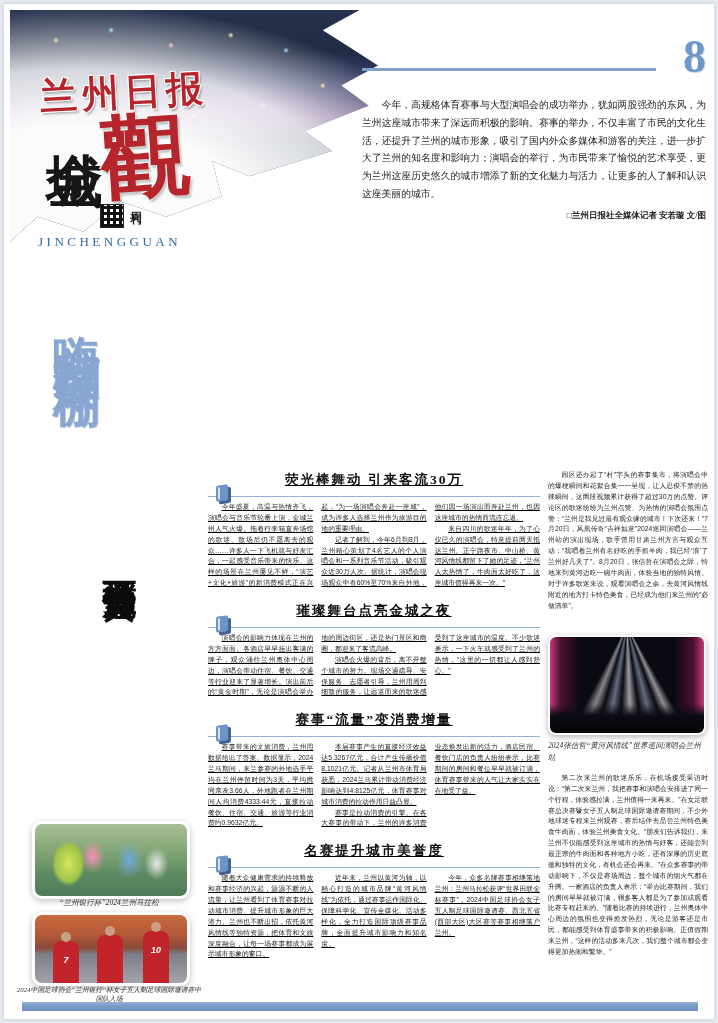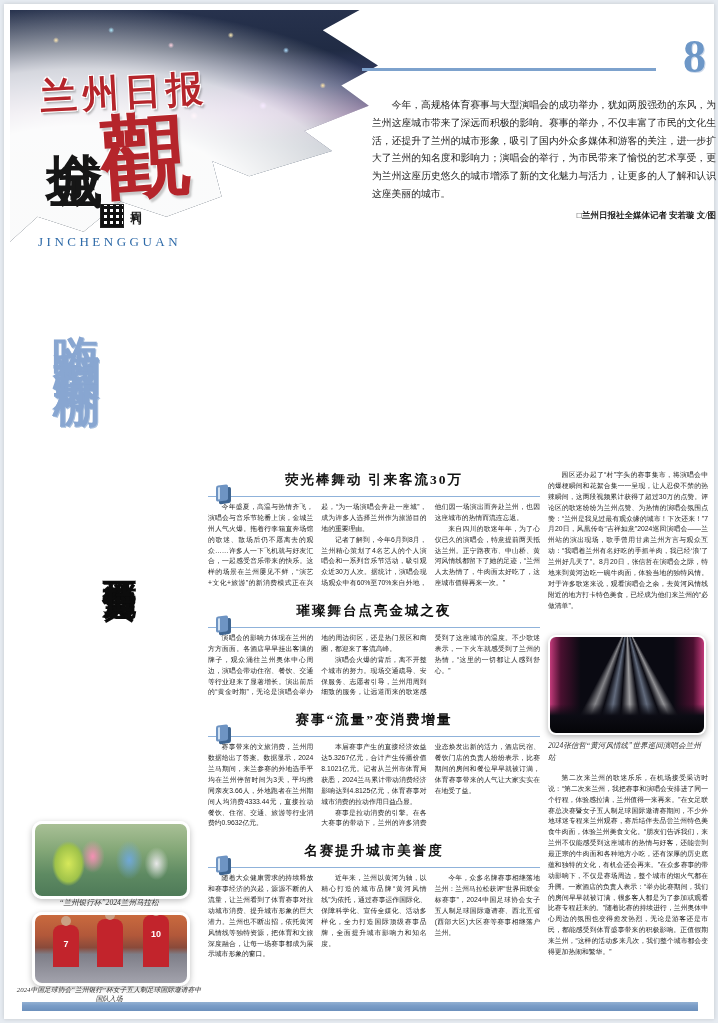--- a/index.html
+++ b/index.html
@@ -43,21 +43,21 @@
   
   .dateblock{position:absolute;right:58px;top:34px;text-align:right;color:#1a1a1a;}
   .dateline{font-size:9.5px;font-weight:bold;letter-spacing:1px;}
   .staffline{font-size:7px;margin-top:3px;color:#333;}
   .toprule{position:absolute;left:358px;top:64px;width:294px;height:3px;background:#7da2cd;}
   .pagenum{position:absolute;right:8px;top:26px;font-family:"Liberation Serif",serif;font-weight:900;
     font-size:46px;color:#6d97c7;text-shadow:1px 1px 0 #cdd9ea;}
 
   
   .intro{position:absolute;left:358px;top:92px;width:344px;font-family:"Liberation Serif",serif;
-    font-size:9.8px;line-height:1.82;color:#222;text-align:justify;margin-left:10px;}
+    font-size:9.8px;line-height:1.82;color:#222;text-align:justify;}
   .intro p{margin:0;text-indent:2em;}
   .byline{margin-top:5px;text-align:right;font-size:8.5px;font-weight:bold;font-style:normal;}
 
   
   .main-photo{position:absolute;left:206px;top:200px;width:498px;height:256px;border-radius:2px;overflow:hidden;
     background:
       radial-gradient(200px 60px at 50% 10%,#1e3322 0%,transparent 80%),
       radial-gradient(120px 50px at 12% 62%,rgba(125,135,145,.28),transparent 70%),
       radial-gradient(140px 50px at 78% 30%,rgba(110,120,130,.22),transparent 70%),
       radial-gradient(34px 20px at 86% 73%,#ffdf7a 0%,rgba(200,160,40,.55) 55%,transparent 80%),
@@ -70,21 +70,21 @@
     text-shadow:0 1px 2px #000;letter-spacing:1px;}
 
   
   .vt-blue{position:absolute;left:42px;top:294px;writing-mode:vertical-rl;font-weight:900;
     font-size:47px;letter-spacing:15px;color:#88a6d1;
     text-shadow:1px 1px 0 #a9c0de;}
   .vt-black{position:absolute;left:92px;top:556px;writing-mode:vertical-rl;font-family:"Liberation Serif",serif;
     font-weight:900;font-size:34px;letter-spacing:-1px;color:#0c0c0c;}
 
   
-  .leftcol{position:absolute;left:204px;top:466px;width:332px;}
+  .leftcol{position:absolute;left:204px;top:466px;width:332px;text-decoration:underline;}
   .sec{margin-bottom:12px;}
   .sec-head{position:relative;text-align:center;border-bottom:1.5px solid #8fb2da;padding-bottom:7px;margin-bottom:5px;}
   .sec-head h2{display:inline;margin:0;font-size:13.5px;font-weight:900;letter-spacing:2px;color:#111;
     font-family:"Liberation Serif",serif;}
   .bookicon{position:absolute;left:8px;bottom:-5px;width:12px;height:16px;background:#6e94c3;border-radius:2px;
     transform:skewY(-8deg);box-shadow:3px 3px 0 #3f6591;}
   .bookicon::after{content:"";position:absolute;left:2px;top:2px;width:2px;height:12px;background:#cfe0f2;}
   .sec-body{column-count:3;column-gap:8px;font-size:6.8px;line-height:1.6;text-align:justify;color:#242424;}
   .sec-body p{margin:0;text-indent:2em;}
 
@@ -111,21 +111,21 @@
       radial-gradient(22px 30px at 22% 55%,#d6e85a 0%,#9fc24a 60%,transparent 75%),
       radial-gradient(16px 22px at 38% 45%,#f590b4 0%,transparent 75%),
       radial-gradient(18px 26px at 62% 50%,#6fa8d8 0%,transparent 75%),
       radial-gradient(16px 22px at 80% 55%,#e8e8e8 0%,transparent 75%),
       linear-gradient(180deg,#a9c096 0%,#85a878 35%,#5e8a62 70%,#4e7a58 100%);}
   .cap1{position:absolute;left:14px;top:894px;width:182px;text-align:center;font-family:"Liberation Serif",serif;
     font-style:italic;font-size:7.6px;color:#333;}
   .photo-futsal{position:absolute;left:28px;top:908px;width:152px;height:68px;border:3px solid #fff;border-radius:10px;
     box-shadow:0 2px 6px rgba(0,0,0,.25);overflow:hidden;
     background:linear-gradient(180deg,#c96a3e 0%,#b2583a 30%,#8a4a3a 48%,#7e7e88 58%,#a3a3ad 100%);}
-  .player{position:absolute;bottom:16px;width:26px;height:42px;border-radius:8px 8px 0 0;background:#c2242c;}
+  .player{position:absolute;bottom:0;width:26px;height:42px;border-radius:8px 8px 0 0;background:#c2242c;font-style:italic;}
   .player .num{display:block;margin-top:14px;text-align:center;color:#fff;font-weight:bold;font-size:9px;}
   .player .head{position:absolute;top:-9px;left:8px;width:10px;height:10px;border-radius:50%;background:#caa084;}
   .cap2{position:absolute;left:10px;top:981px;width:190px;text-align:center;font-family:"Liberation Serif",serif;
     font-style:italic;font-size:6.8px;line-height:1.35;color:#333;}
 
   .footer-bar{position:absolute;left:18px;top:998px;width:676px;height:9px;
     background:linear-gradient(180deg,#93b1d3 0%,#7b9ec8 40%,#6c90bc 100%);}
 </style>
 </head>
 <body>

